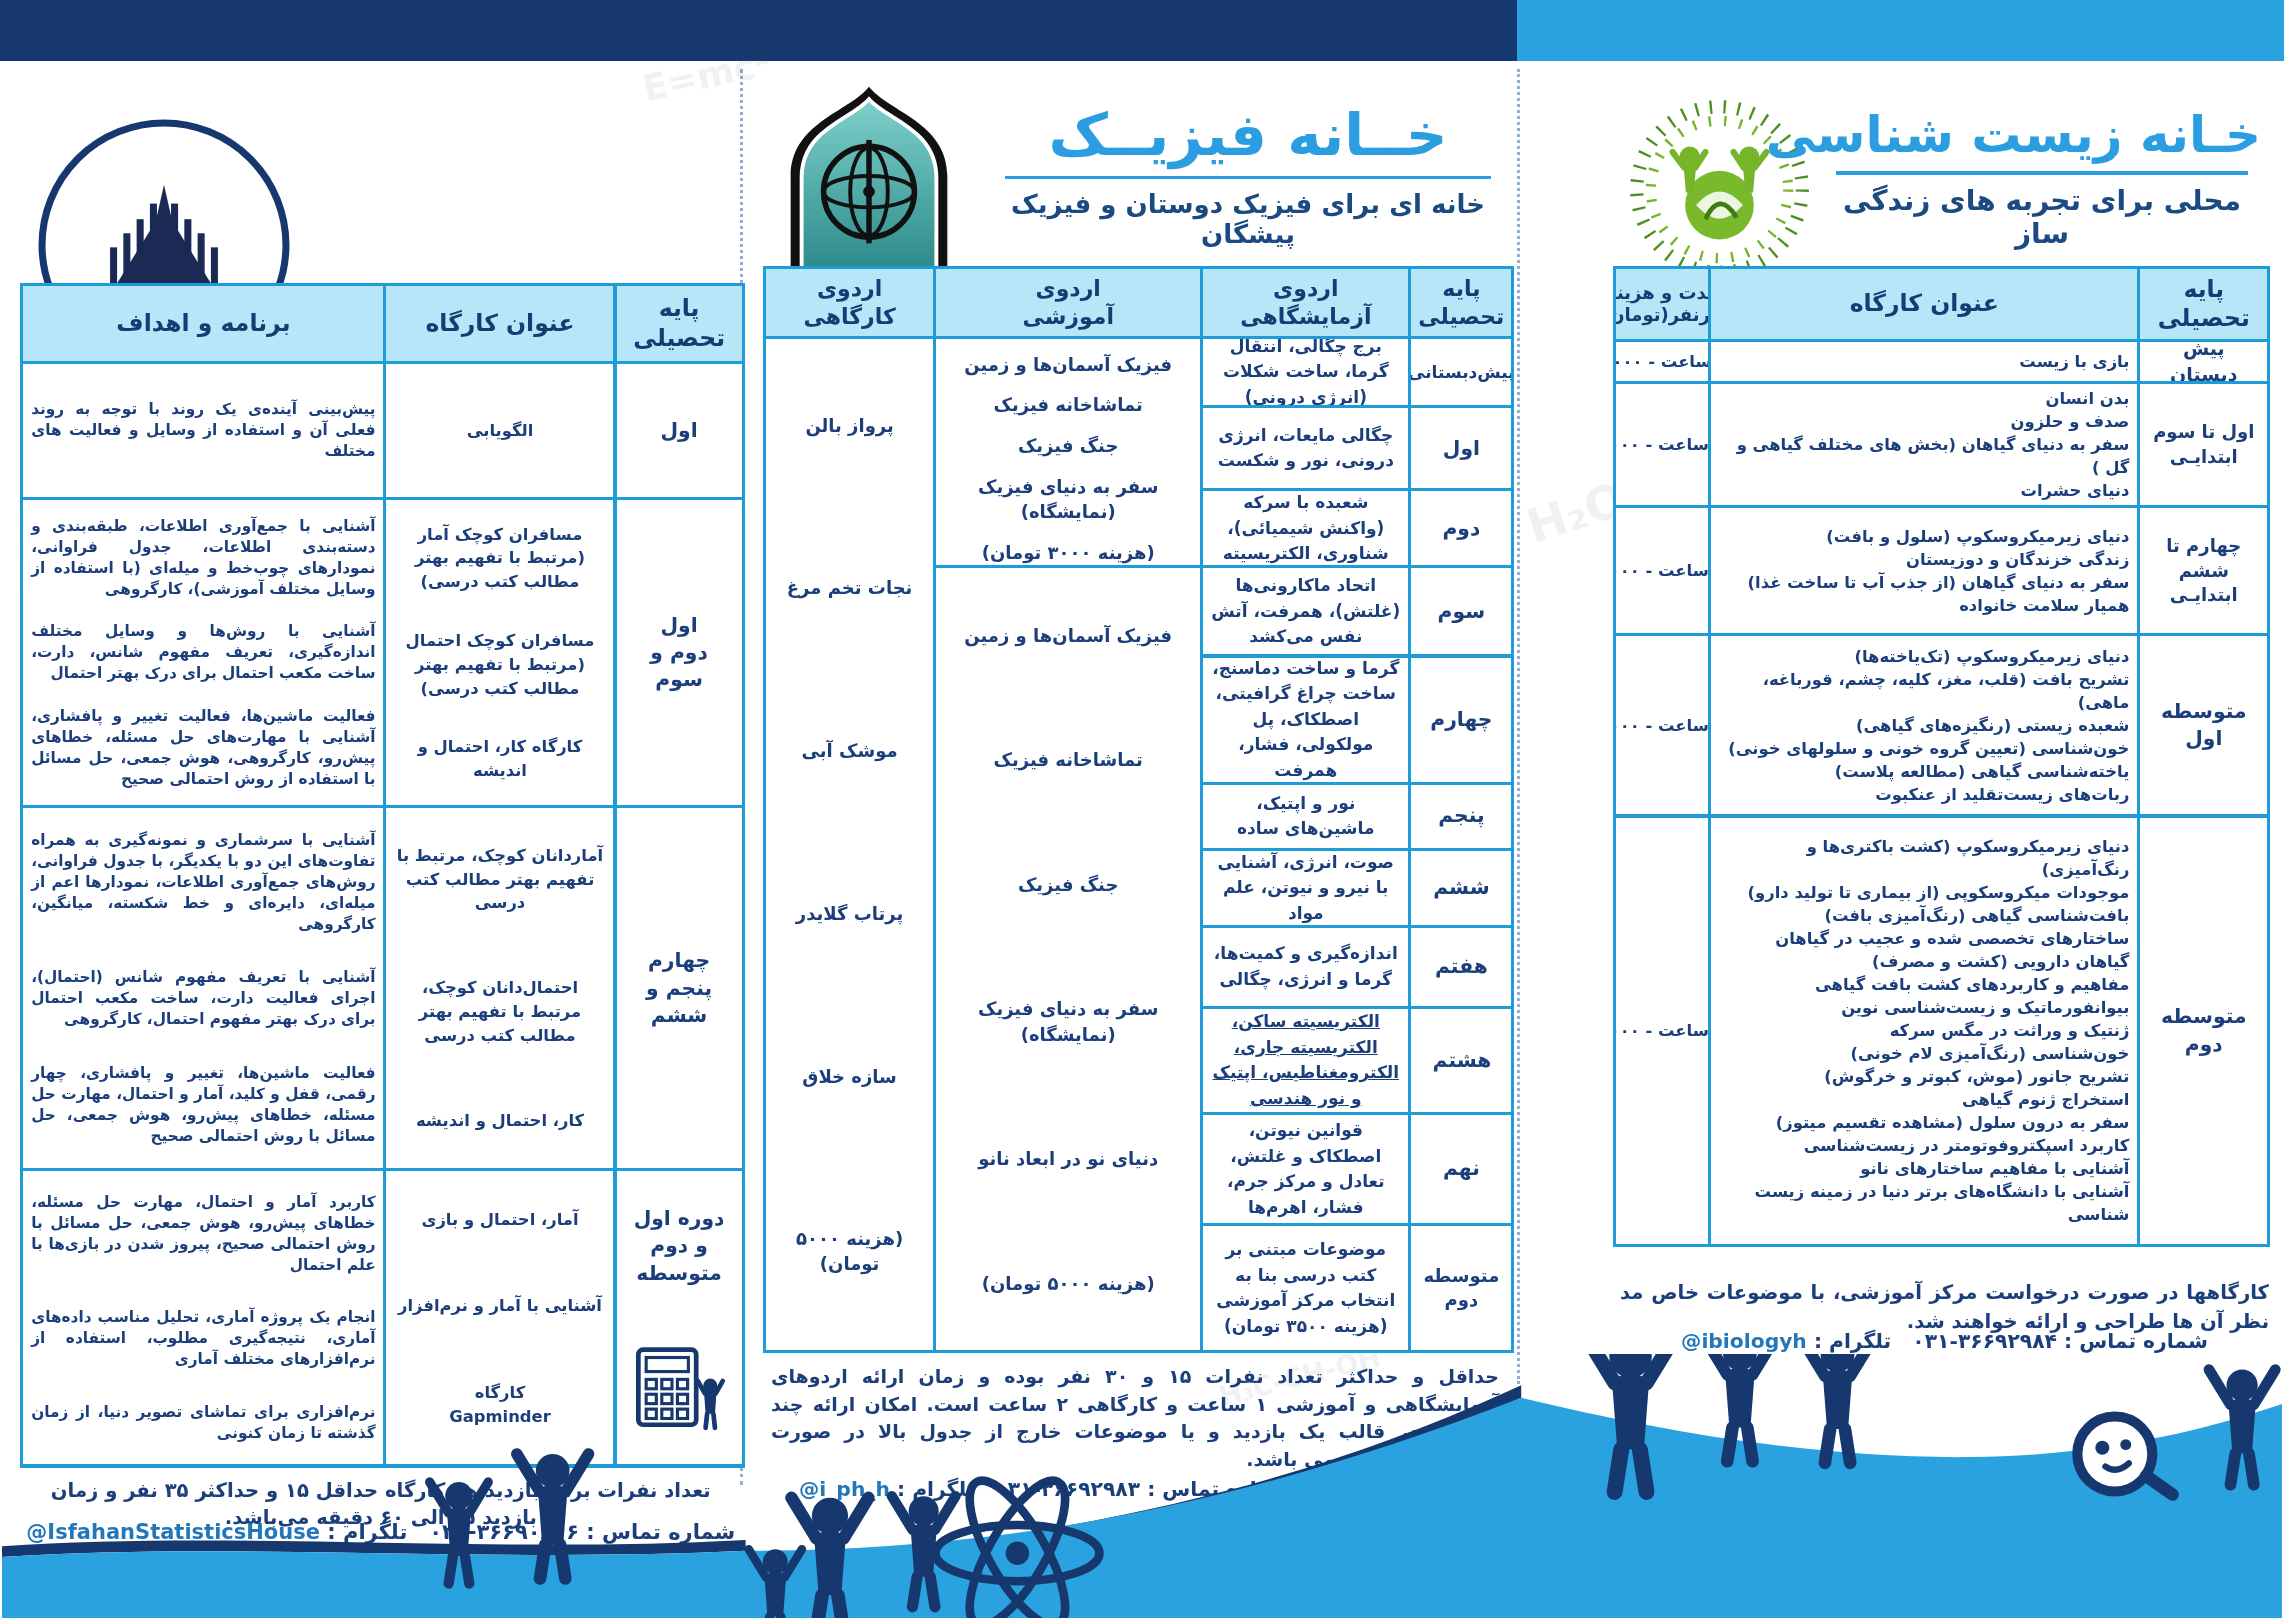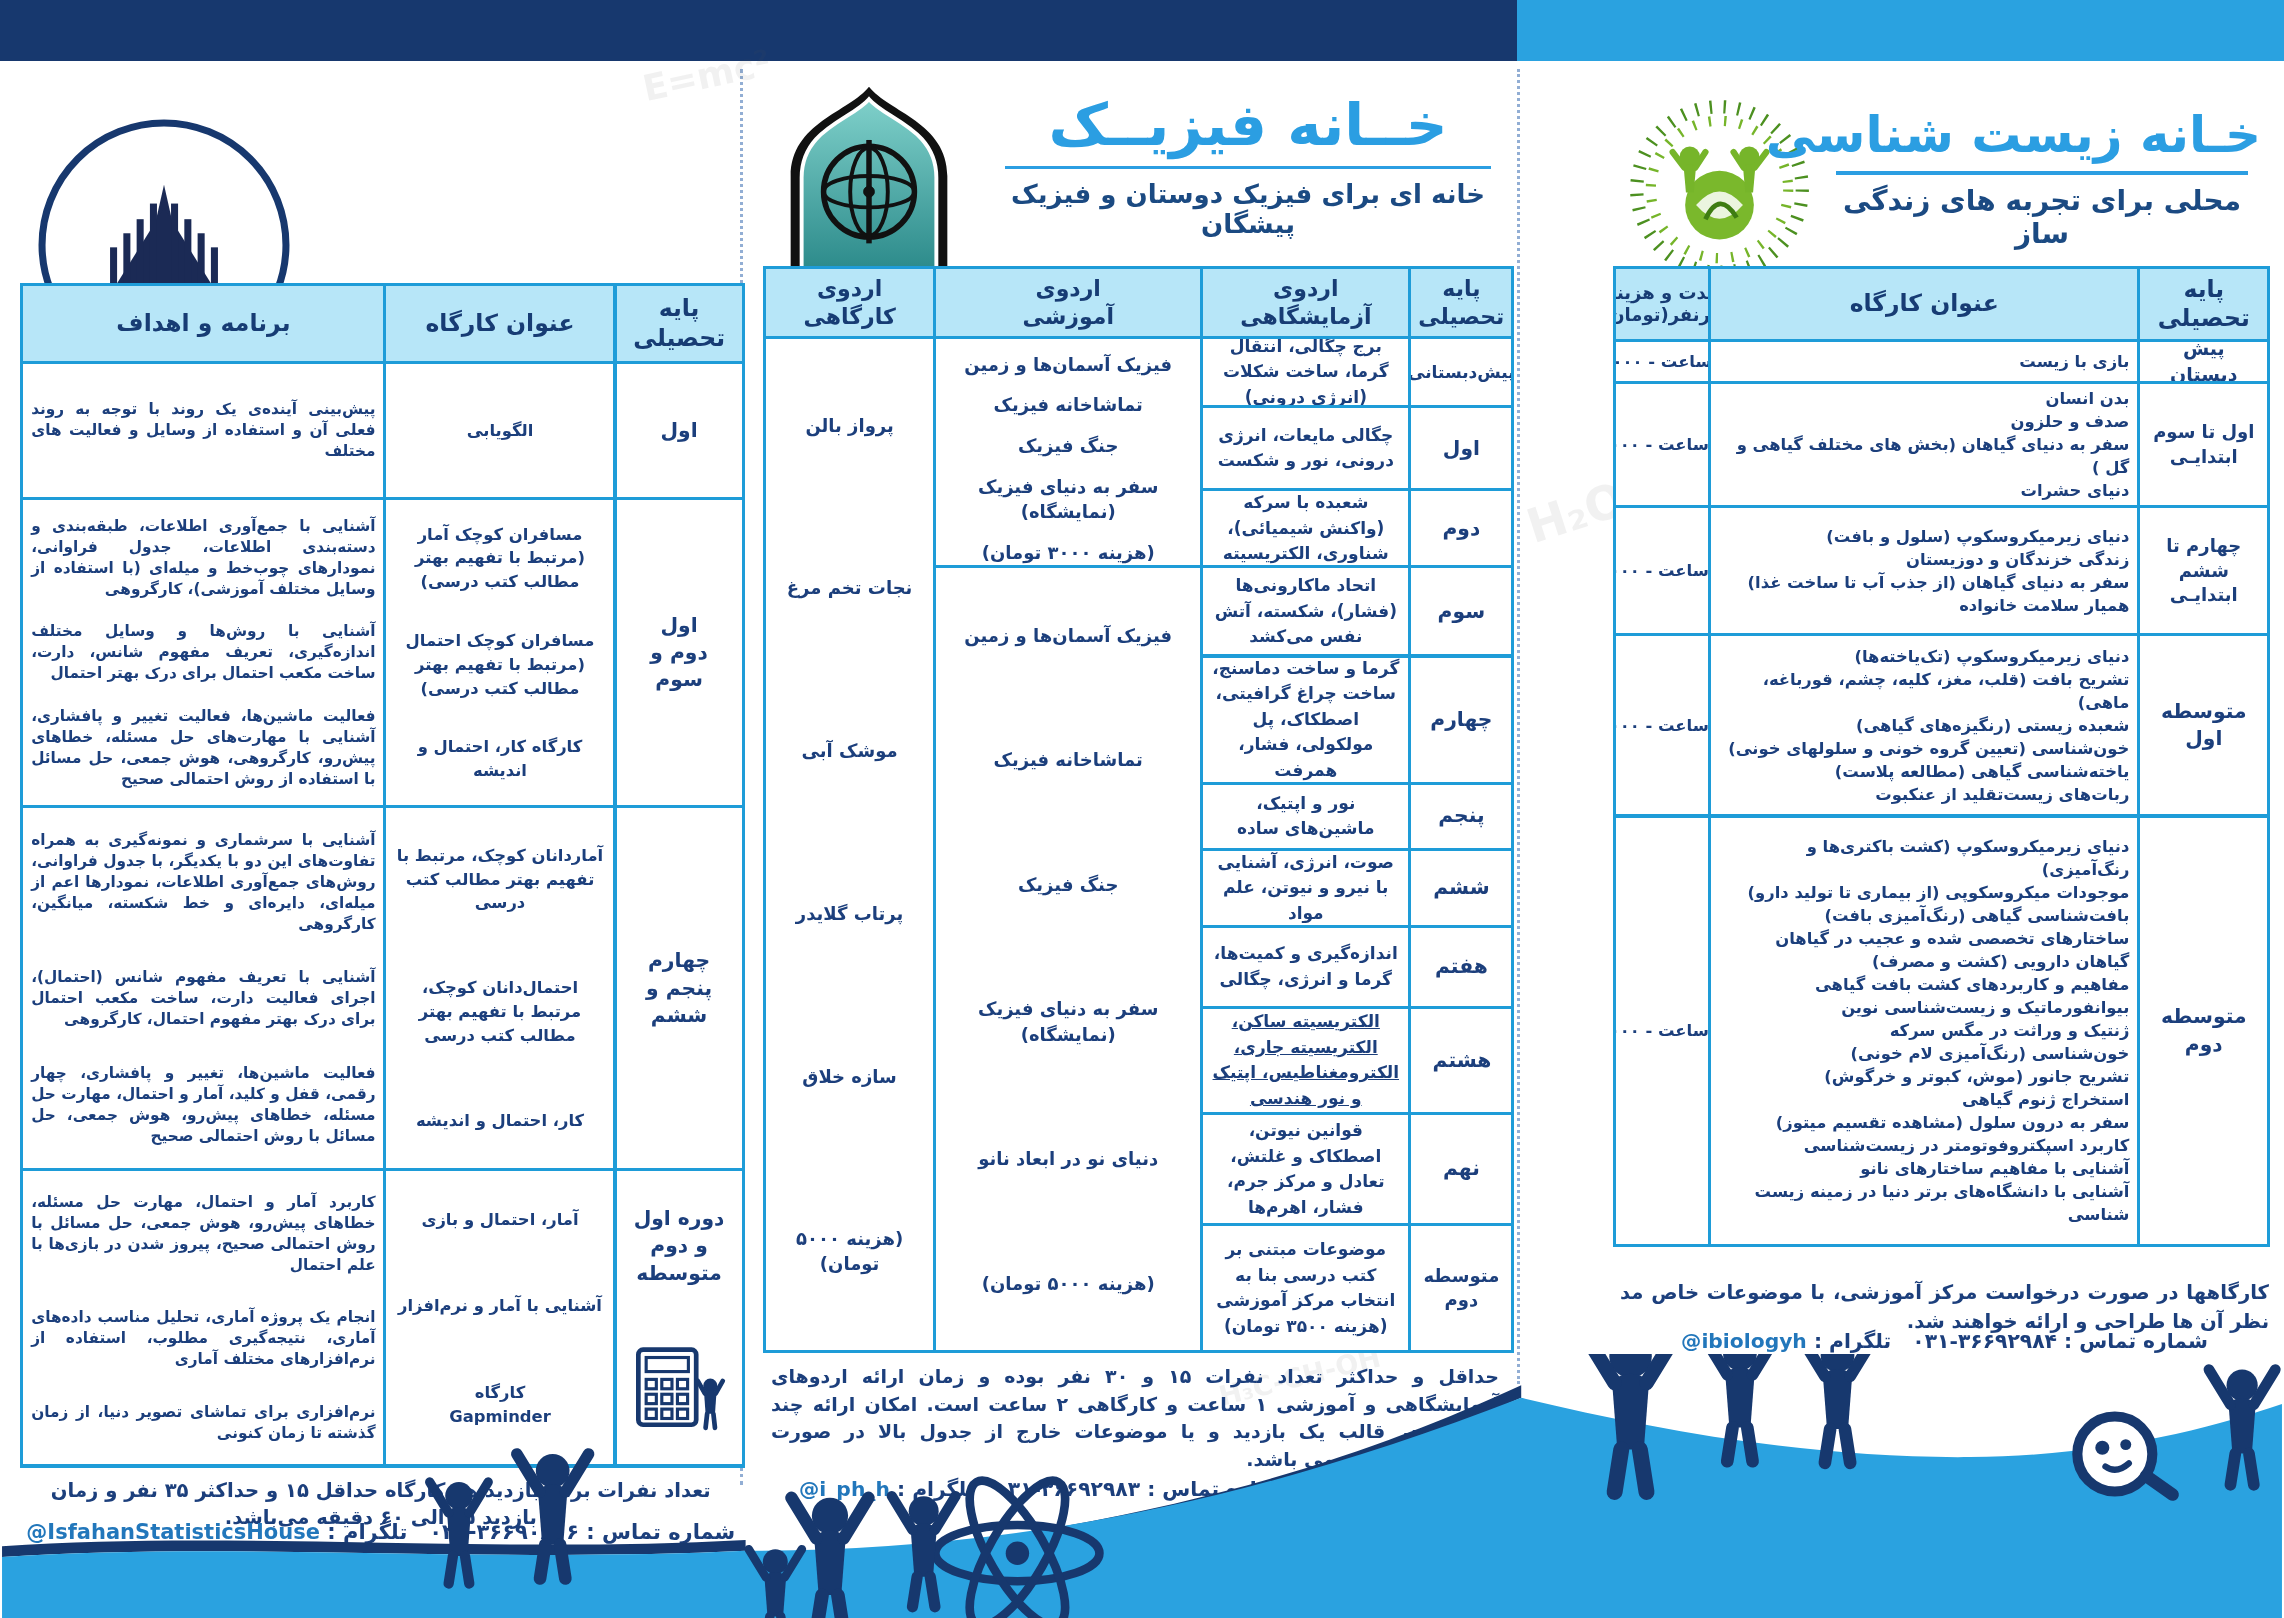--- a/index.html
+++ b/index.html
@@ -187,21 +187,21 @@
     <g stroke="#111" fill="none">
       <circle cx="120" cy="140" r="58" stroke-width="7"></circle>
       <ellipse cx="120" cy="140" rx="58" ry="20" stroke-width="5"></ellipse>
       <ellipse cx="120" cy="140" rx="24" ry="56" stroke-width="5"></ellipse>
       <line x1="120" y1="74" x2="120" y2="206" stroke-width="7"></line>
       <circle cx="120" cy="140" r="7" fill="#111"></circle>
     </g>
     <text x="120" y="262" text-anchor="middle" font-family="DejaVu Sans, sans-serif" font-size="30" font-weight="bold" fill="#ffffff">۱۳۹۳</text>
   </svg>
 
-  <div class="panel-head" style="left:990px;top:94px;width:516px;">
+  <div class="panel-head" style="left:990px;top:104px;width:516px;">
     <div class="p-title" style="font-size:58px;">خــانه فیزیــک</div>
     <div class="p-underline"></div>
     <div class="p-sub" style="font-size:26px;">خانه ای برای فیزیک دوستان و فیزیک پیشگان</div>
   </div>
 
   <div class="tbl" style="left:763px;top:266px;grid-template-columns:100px 205px 264px 167px;grid-template-rows:67px 66px 80px 74px 86px 124px 63px 74px 78px 103px 108px 124px;">
     <div class="cell hcell" style="grid-area: 1 / 1; font-size: 22px; white-space: pre-line;">پایه
 تحصیلی</div>
     <div class="cell hcell" style="grid-area: 1 / 2; font-size: 22px; white-space: pre-line;">اردوی
 آزمایشگاهی</div>
@@ -210,21 +210,21 @@
     <div class="cell hcell" style="grid-area: 1 / 4; font-size: 22px; white-space: pre-line;">اردوی
 کارگاهی</div>
 
     <div class="cell grade" style="grid-column:1;grid-row:2;font-size:17px;">پیش‌دبستانی</div>
     <div class="cell labtxt" style="grid-column:2;grid-row:2;">برج چگالی، انتقال گرما، ساخت شکلات (انرژی درونی)</div>
     <div class="cell grade" style="grid-column:1;grid-row:3;">اول</div>
     <div class="cell labtxt" style="grid-column:2;grid-row:3;">چگالی مایعات، انرژی درونی، نور و شکست</div>
     <div class="cell grade" style="grid-column:1;grid-row:4;">دوم</div>
     <div class="cell labtxt" style="grid-column:2;grid-row:4;">شعبده با سرکه (واکنش شیمیائی)، شناوری، الکتریسیته</div>
     <div class="cell grade" style="grid-column:1;grid-row:5;">سوم</div>
-    <div class="cell labtxt" style="grid-column:2;grid-row:5;">اتحاد ماکارونی‌ها (فشار)، شکسته، آتش نفس می‌کشد</div>
+    <div class="cell labtxt" style="grid-column:2;grid-row:5;">اتحاد ماکارونی‌ها (غلتش)، همرفت، آتش نفس می‌کشد</div>
     <div class="cell grade" style="grid-column:1;grid-row:6;">چهارم</div>
     <div class="cell labtxt" style="grid-column:2;grid-row:6;">گرما و ساخت دماسنج، ساخت چراغ گرافیتی، اصطکاک، پل مولکولی، فشار، همرفت</div>
     <div class="cell grade" style="grid-column:1;grid-row:7;">پنجم</div>
     <div class="cell labtxt" style="grid-column:2;grid-row:7;">نور و اپتیک، ماشین‌های ساده</div>
     <div class="cell grade" style="grid-column:1;grid-row:8;">ششم</div>
     <div class="cell labtxt" style="grid-column:2;grid-row:8;">صوت، انرژی، آشنایی با نیرو و نیوتن، علم مواد</div>
     <div class="cell grade" style="grid-column:1;grid-row:9;">هفتم</div>
     <div class="cell labtxt" style="grid-column:2;grid-row:9;">اندازه‌گیری و کمیت‌ها، گرما و انرژی، چگالی</div>
     <div class="cell grade" style="grid-column:1;grid-row:10;padding-left:9px;">هشتم</div>
     <div class="cell labtxt" style="grid-column:2;grid-row:10;text-decoration:underline;">الکتریسیته ساکن، الکتریسیته جاری، الکترومغناطیس، اپتیک و نور هندسی</div>

